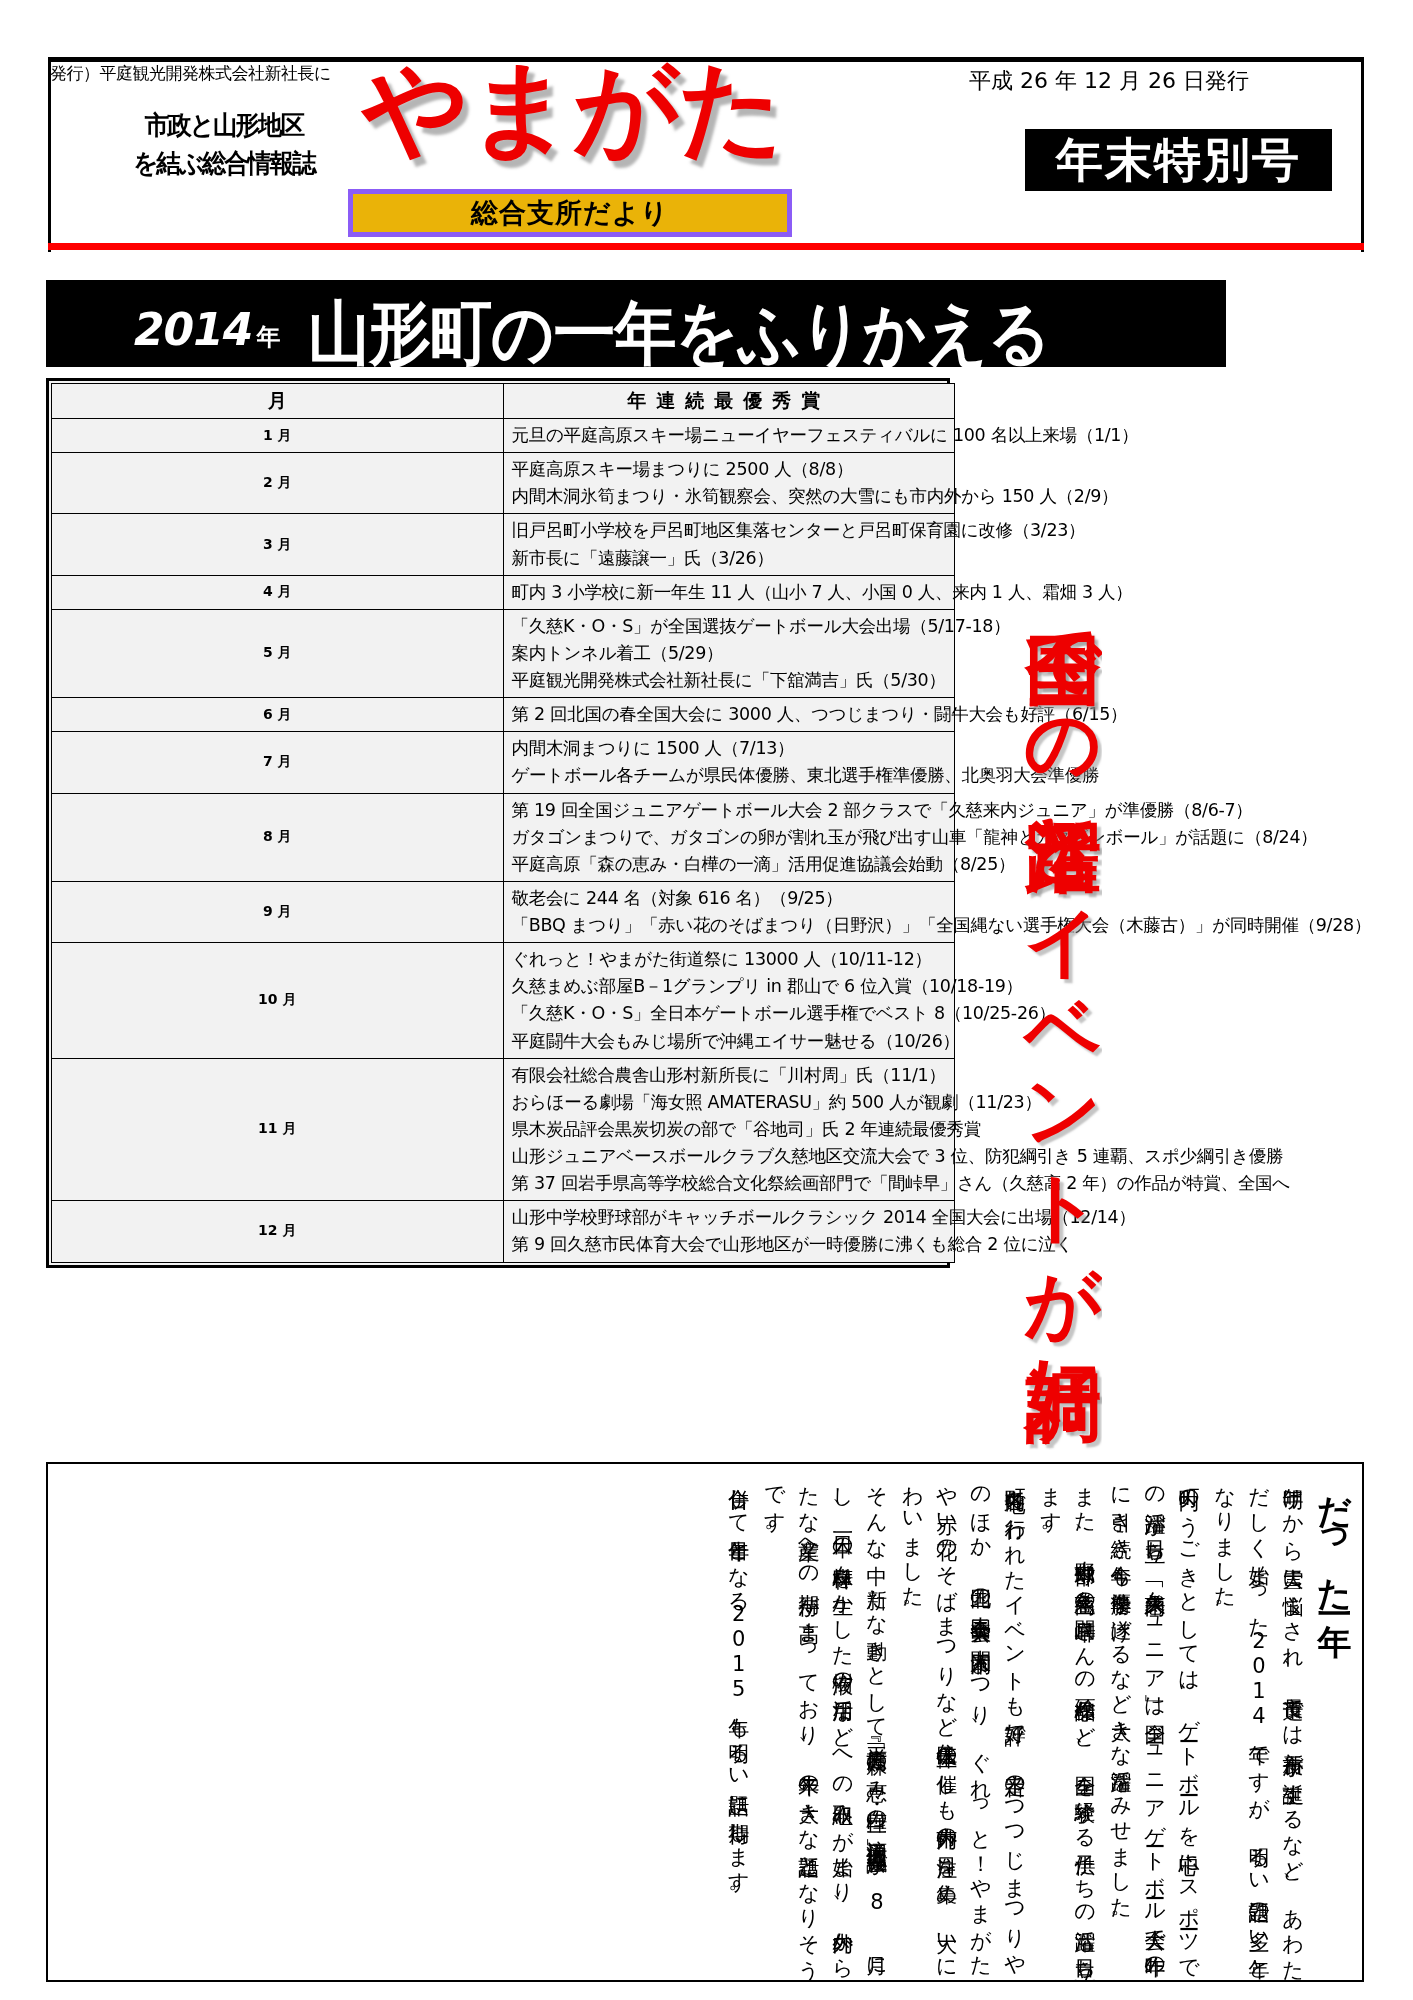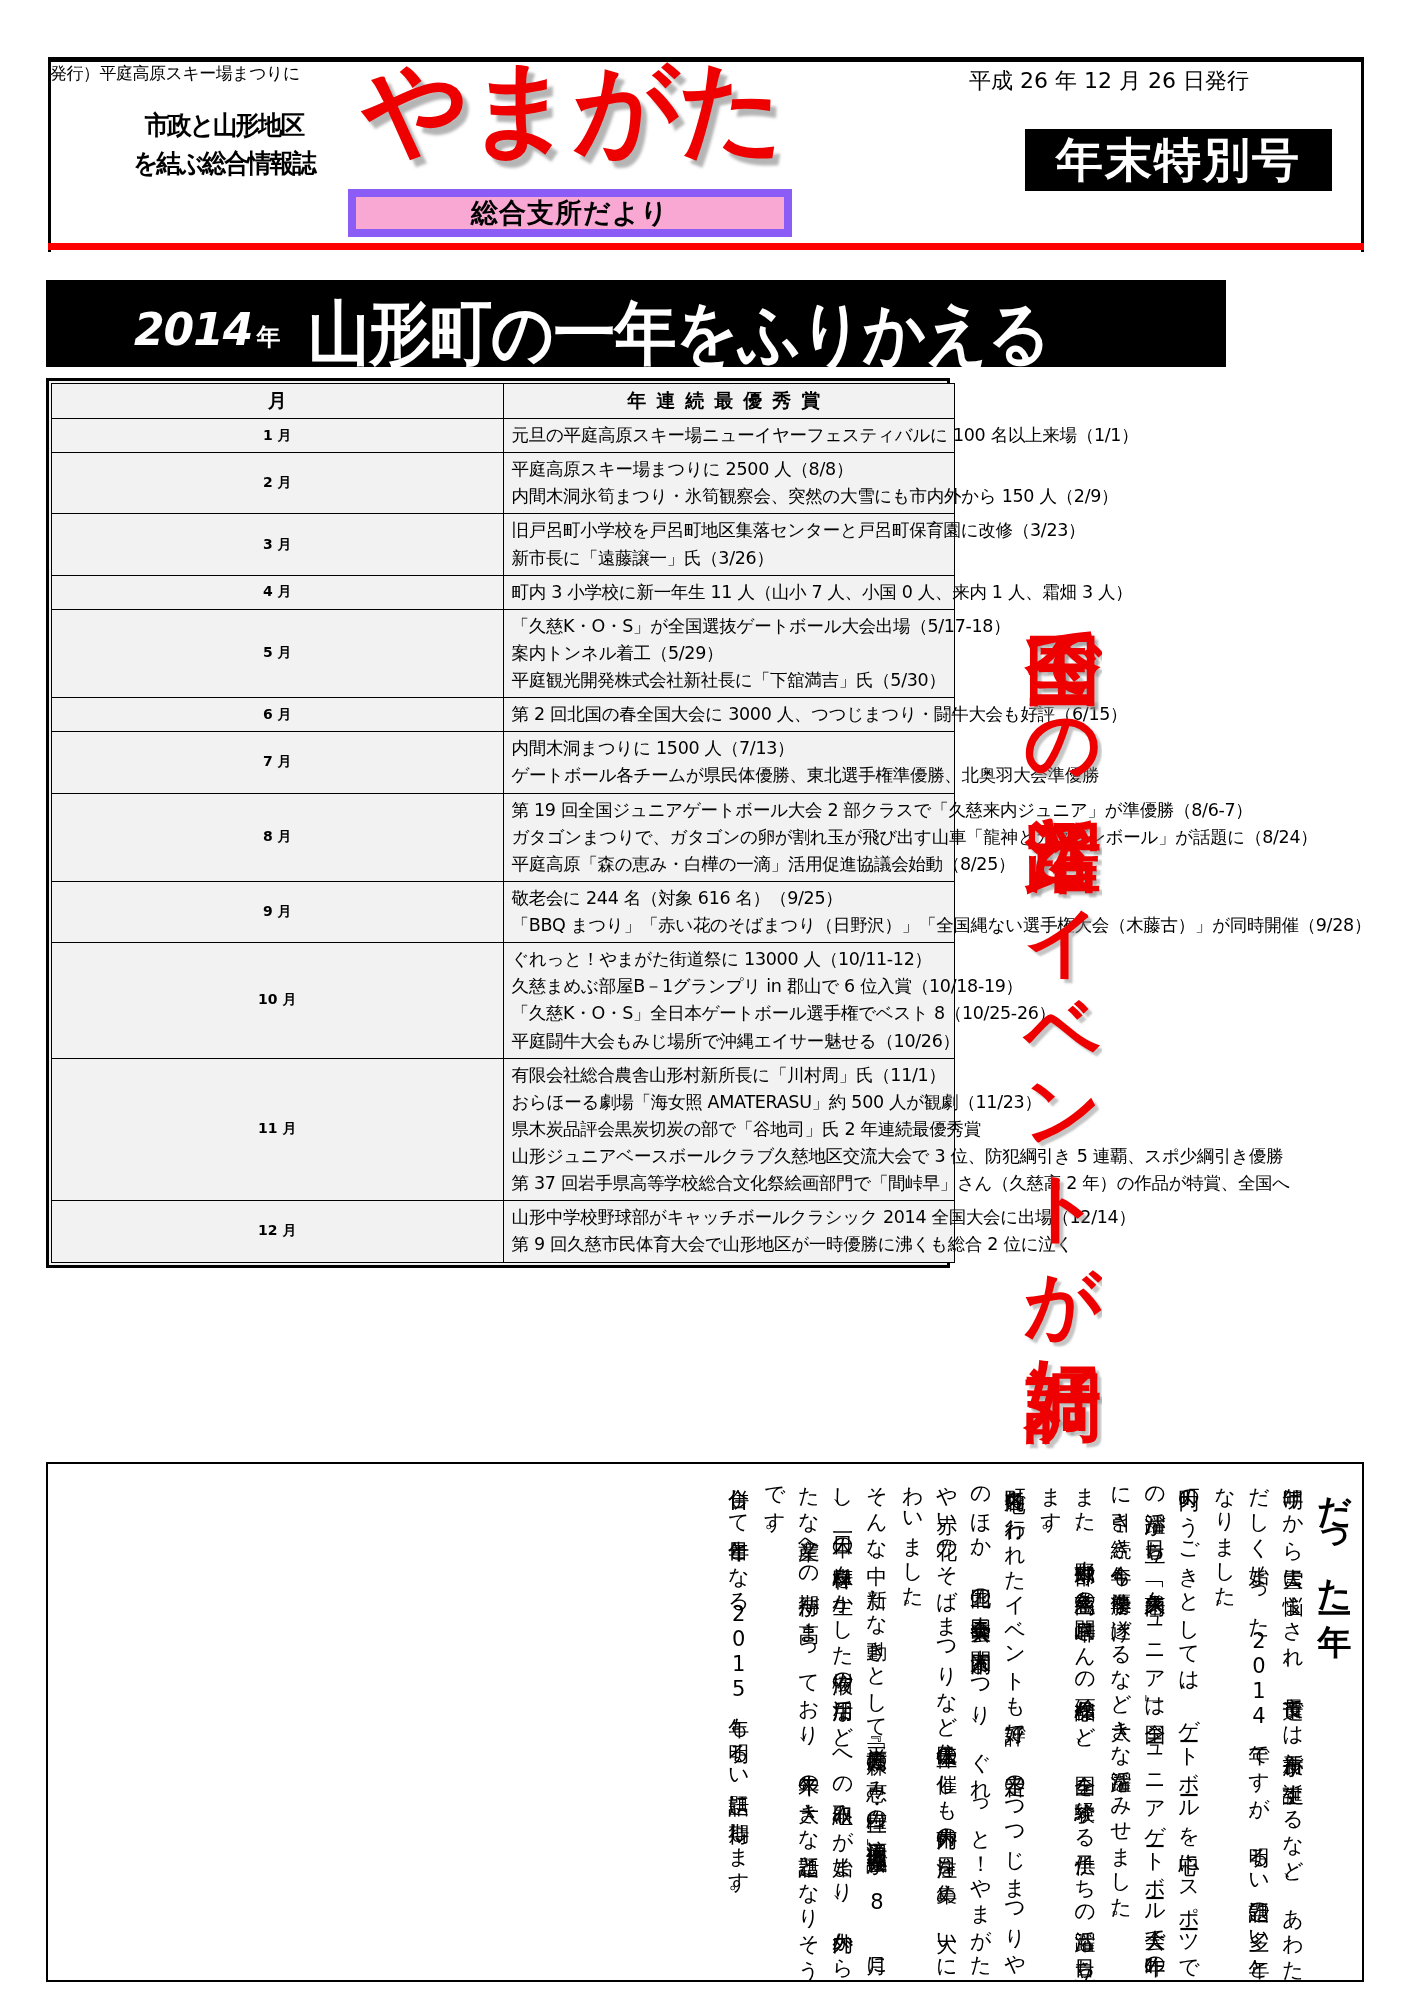--- a/index.html
+++ b/index.html
@@ -66,22 +66,22 @@
     line-height: 1;
     letter-spacing: -1px;
     font-family: "DejaVu Sans", sans-serif;
     text-shadow: 6px 7px 3px rgba(120,120,120,0.55);
     white-space: nowrap;
   }
   .subtitle-box {
     position: absolute;
     left: 348px; top: 189px;
     width: 444px; height: 48px;
-    background: #f9a8d4;
-    border: 8px solid #8b5cf6;
+    background: #eab308;
+    border: 5px solid #8b5cf6;
     box-sizing: border-box;
     display: flex;
     align-items: center;
     justify-content: center;
   }
   .subtitle-box span {
     font-size: 27px;
     font-weight: bold;
     letter-spacing: 1px;
     font-family: "DejaVu Sans", sans-serif;
@@ -261,21 +261,21 @@
     text-align: justify;
   }
 </style>
 </head>
 <body>
 
 <div class="page">
 
   <div class="masthead"></div>
 
-  <div class="issuer">発行）平庭高原スキー場まつりに</div>
+  <div class="issuer">発行）平庭観光開発株式会社新社長に</div>
 
   <div class="tagline">
     <div>市政と山形地区</div>
     <div>を結ぶ総合情報誌</div>
   </div>
 
   <div class="logo">やまがた</div>
 
   <div class="subtitle-box">
     <span>総合支所だより</span>

